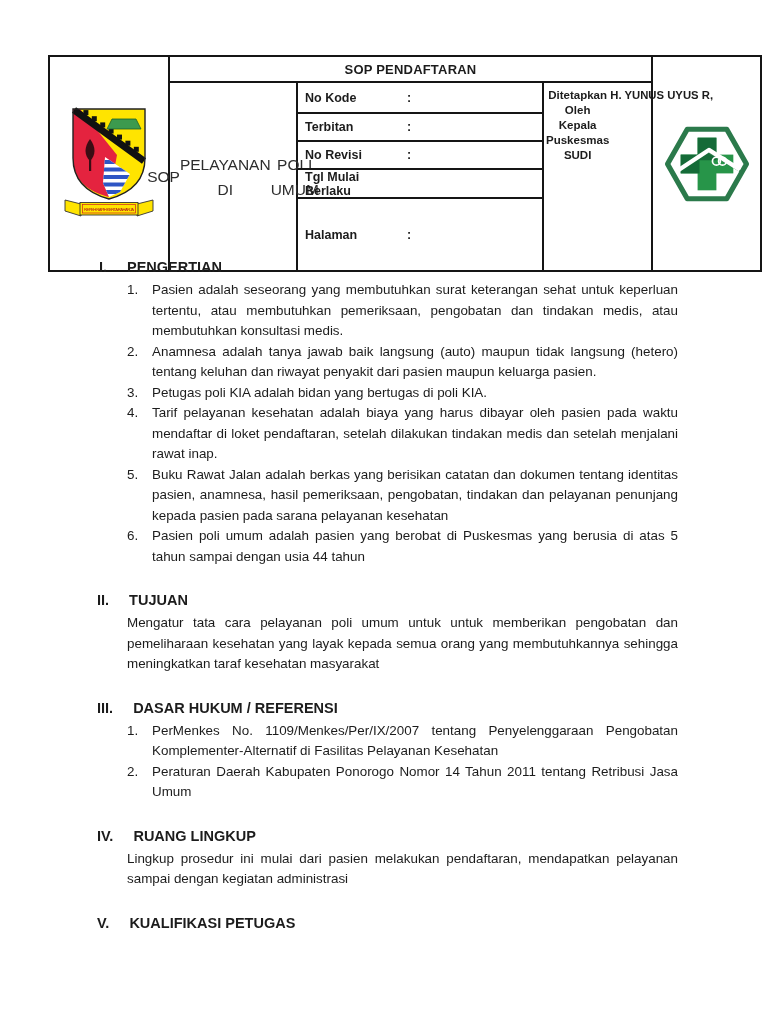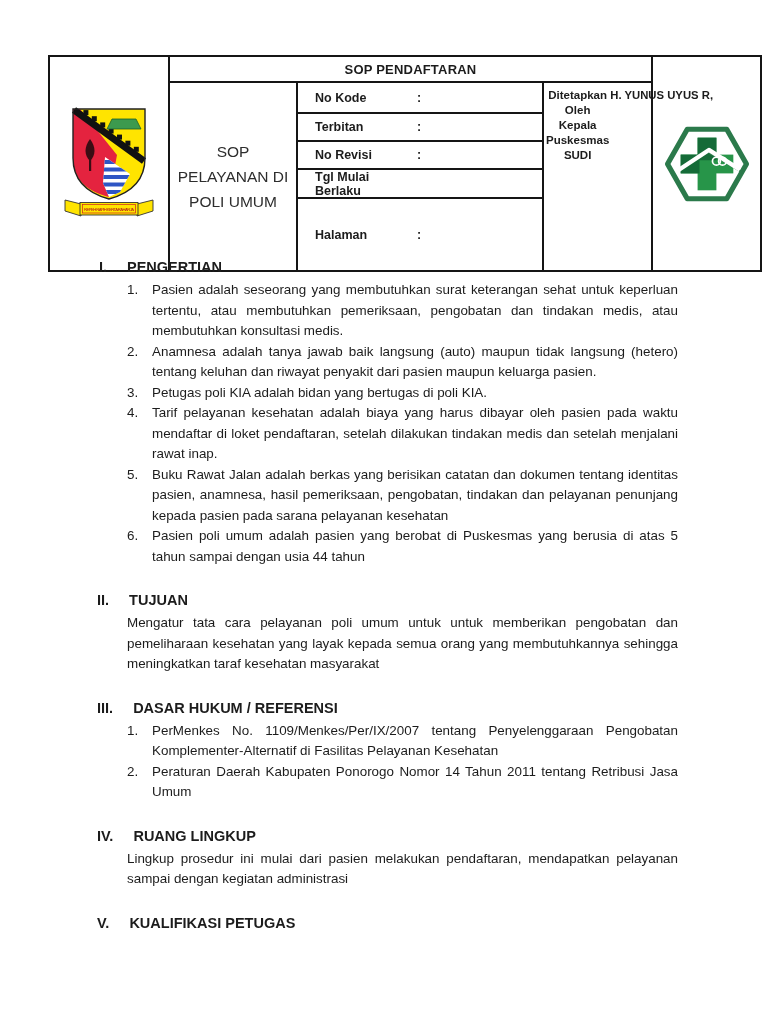--- a/index.html
+++ b/index.html
@@ -30,28 +30,28 @@
   }
   .c-title {
     grid-column: 2 / 5; grid-row: 1;
     border-bottom: 2px solid #151515;
     display: flex; align-items: center; justify-content: center;
     font-weight: bold; font-size: 13px; letter-spacing: .2px;
   }
   .c-soptitle {
     grid-column: 2; grid-row: 2 / 7;
     border-right: 2px solid #151515;
-    display: flex; flex-direction: column; align-items: center; justify-content: center;
+    display: flex; flex-direction: row; align-items: center; justify-content: center;
     font-size: 15.5px; line-height: 25px; color: #2d2d2d;
     text-align: center;
   }
   .c-field {
     grid-column: 3;
     display: flex; align-items: center;
-    padding-left: 17px;
+    padding-left: 7px;
     font-weight: bold; font-size: 12.5px;
   }
   .c-field.bordered { border-bottom: 2px solid #151515; }
   .f-label { width: 102px; }
   .f-sep { font-weight: bold; }
   .c-approval {
     grid-column: 4; grid-row: 2 / 7;
     border-left: 2px solid #151515;
     display: flex; justify-content: space-between;
     padding: 5px 2px 3px;

